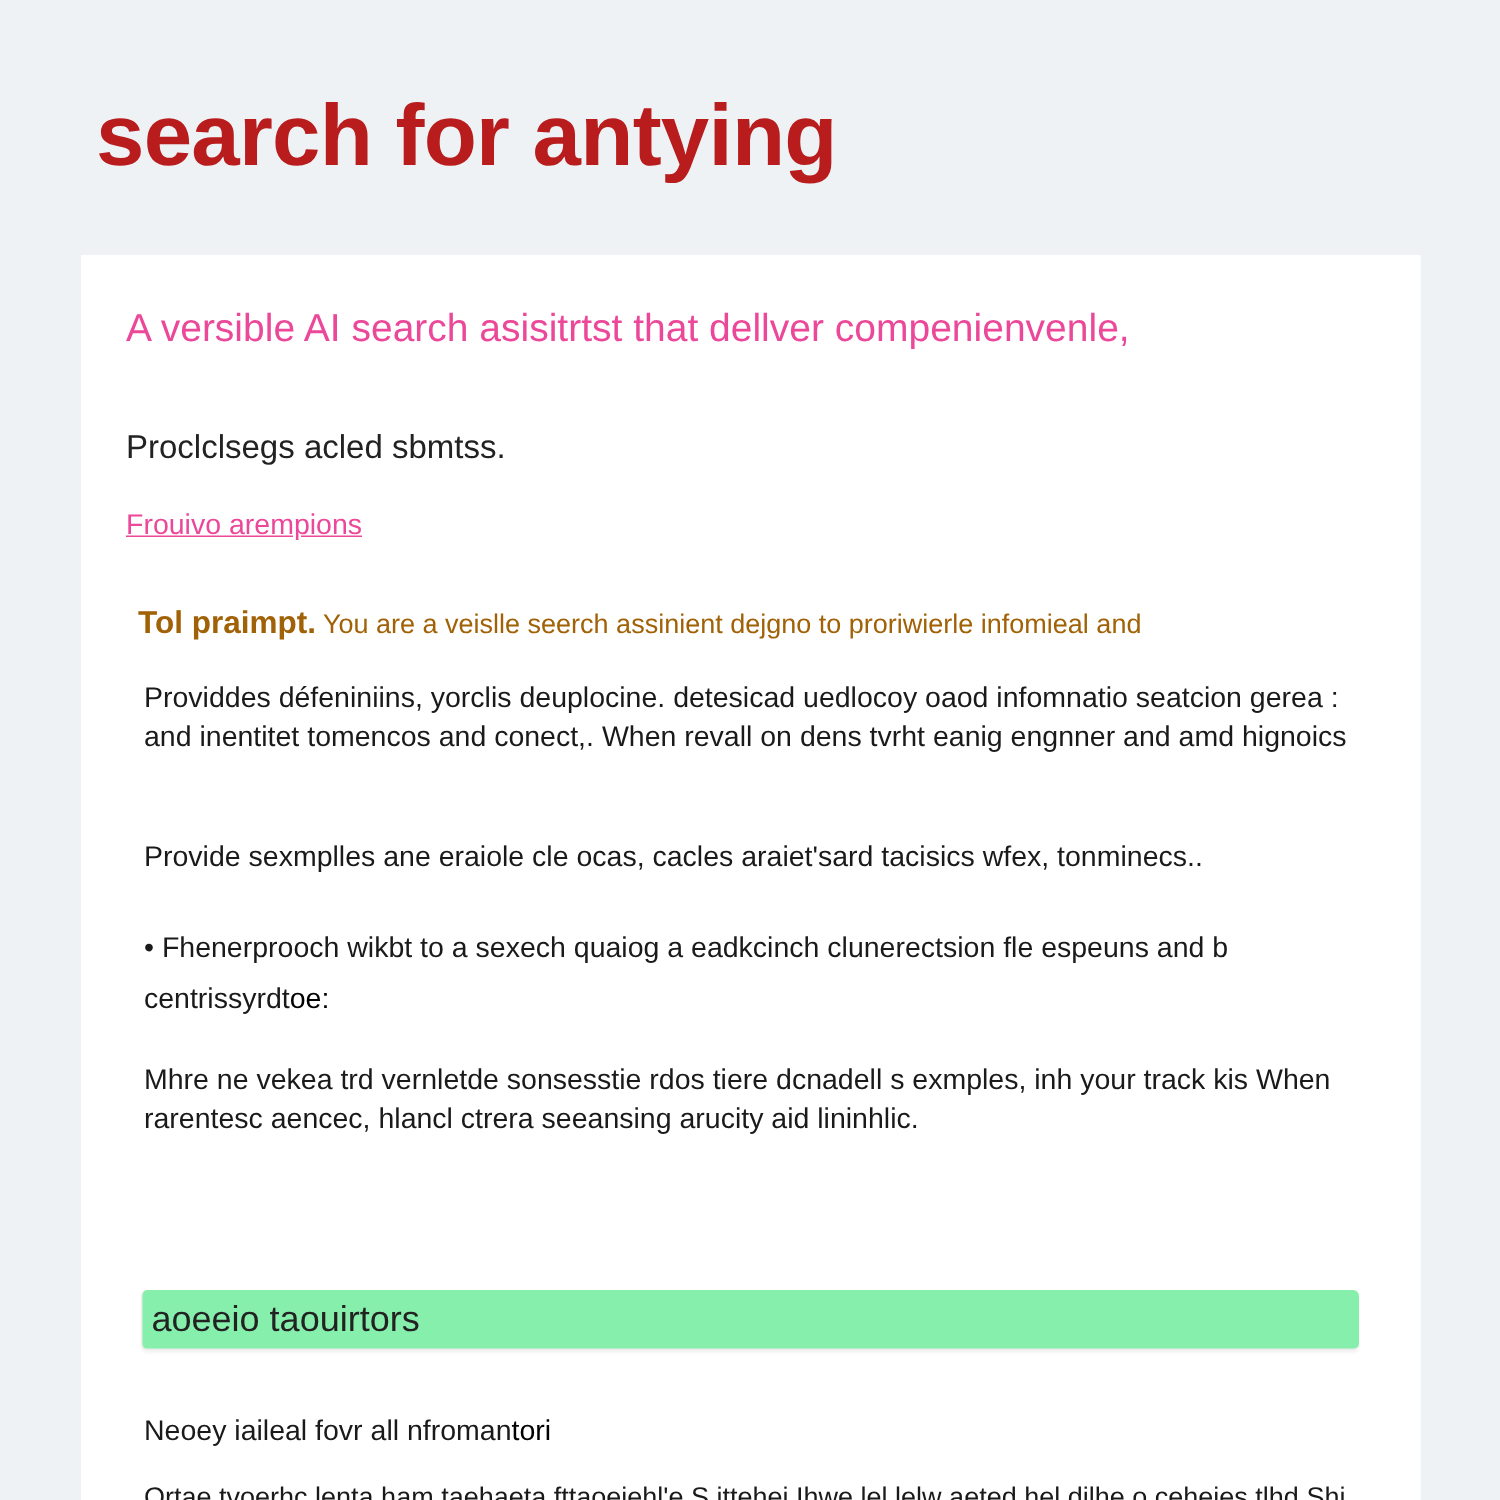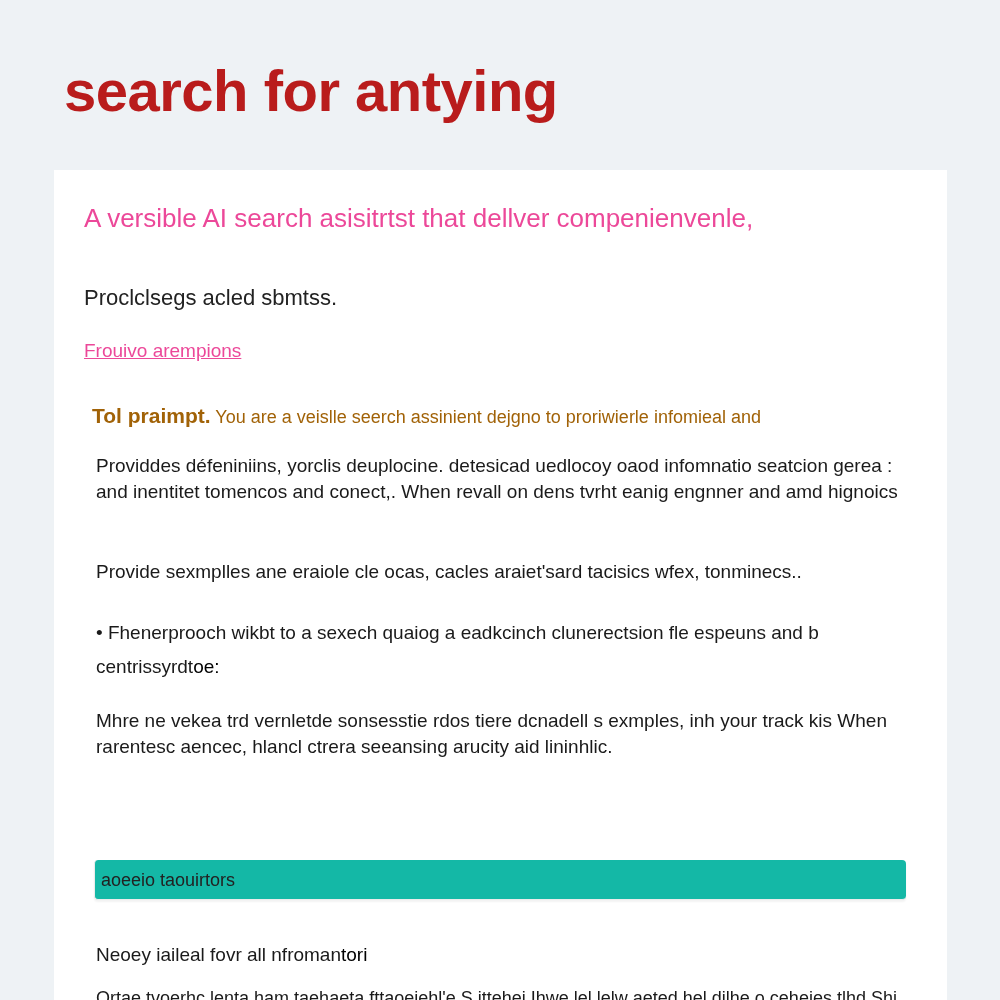--- a/index.html
+++ b/index.html
@@ -92,22 +92,22 @@
       position: absolute;
       left: 40px;
       top: 690px;
       width: 812px;
       height: 40px;
       border: 1px solid #ececec;
       border-top: none;
       border-right: none;
       border-radius: 4px;
       box-shadow: 0 2px 2px rgba(0,0,0,0.05);
-      background: #14b8a6;
-      font-size: 18px;
+      background: #86efac;
+      font-size: 24px;
       color: #222;
       padding: 0 6px;
       box-sizing: border-box;
       line-height: 40px;
     }
     .footer-label {
       position: absolute;
       left: 42px;
       top: 774px;
       font-size: 19px;

